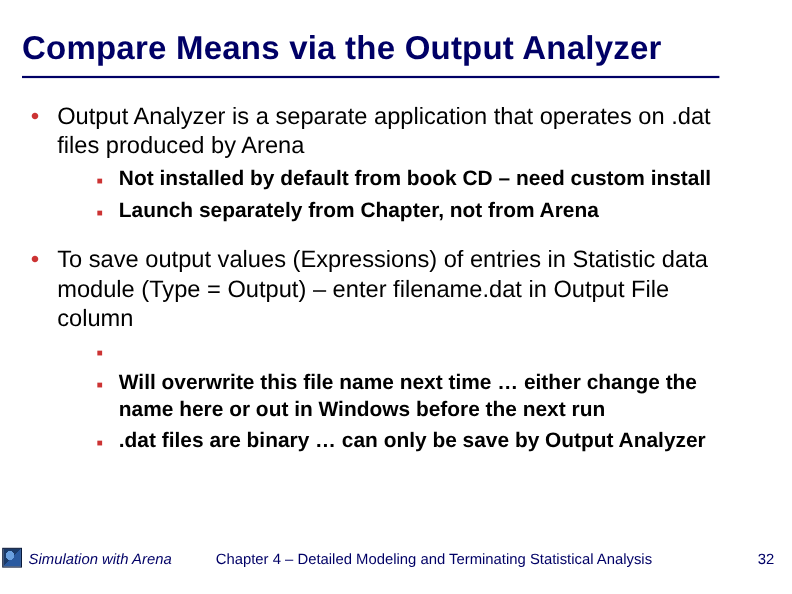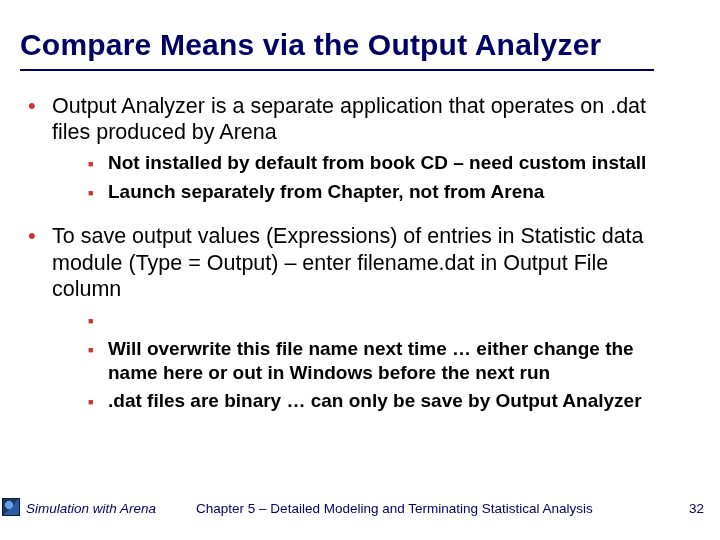--- a/index.html
+++ b/index.html
@@ -149,17 +149,17 @@
         <div class="sq">■</div>
         <div class="text">.dat files are binary … can only be save by Output Analyzer</div>
       </div>
     </div>
 
   </div>
 
   <div class="footer">
     <div class="logo"></div>
     <div class="book">Simulation with Arena</div>
-    <div class="chapter">Chapter 5 – Detailed Modeling and Terminating Statistical Analysis</div>
+    <div class="chapter">Chapter 4 – Detailed Modeling and Terminating Statistical Analysis</div>
     <div class="page">32</div>
   </div>
 
 </div>
 
 </body></html>

